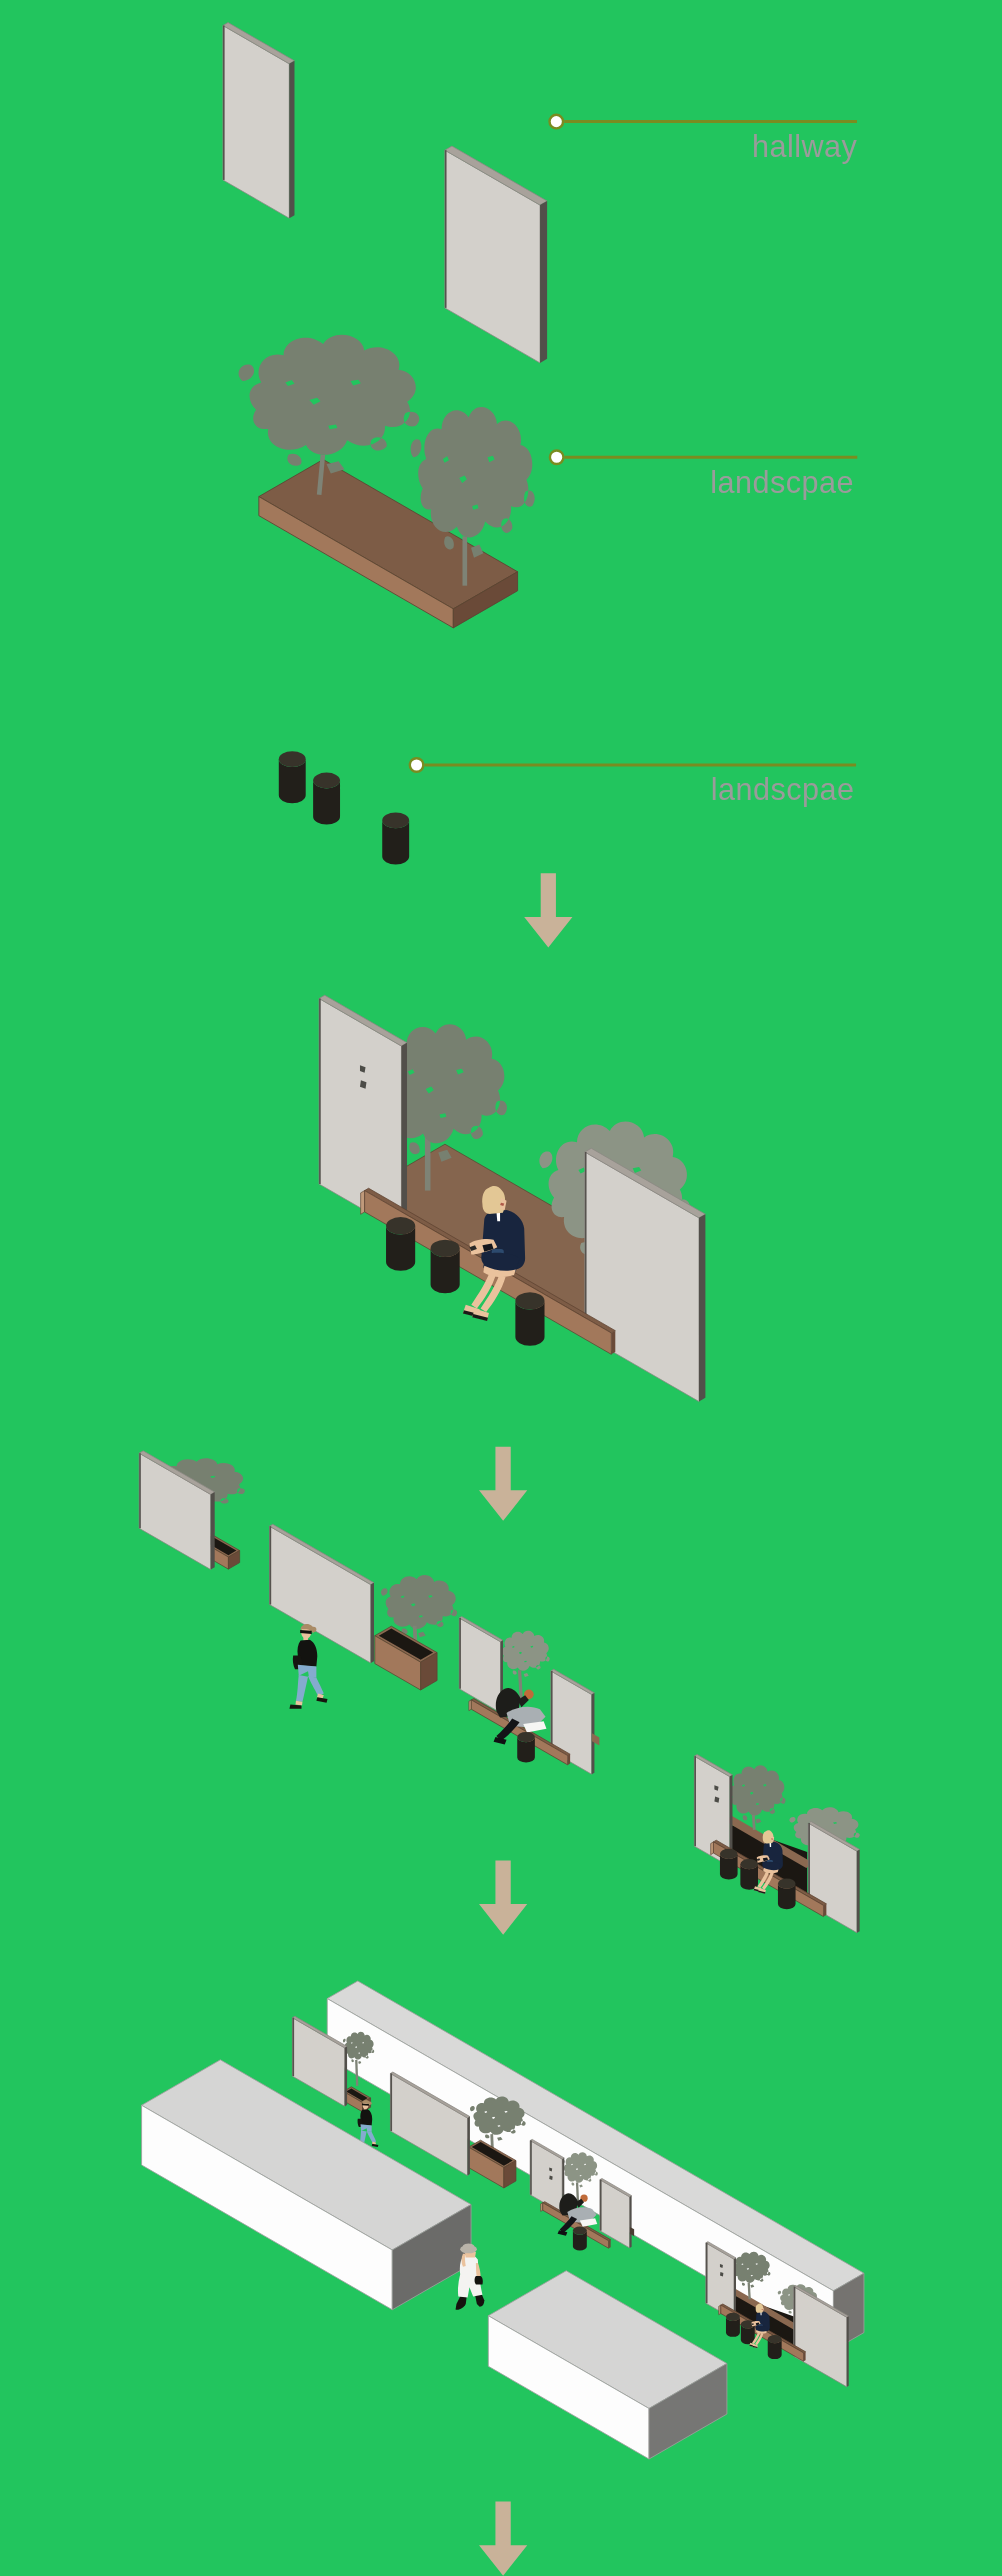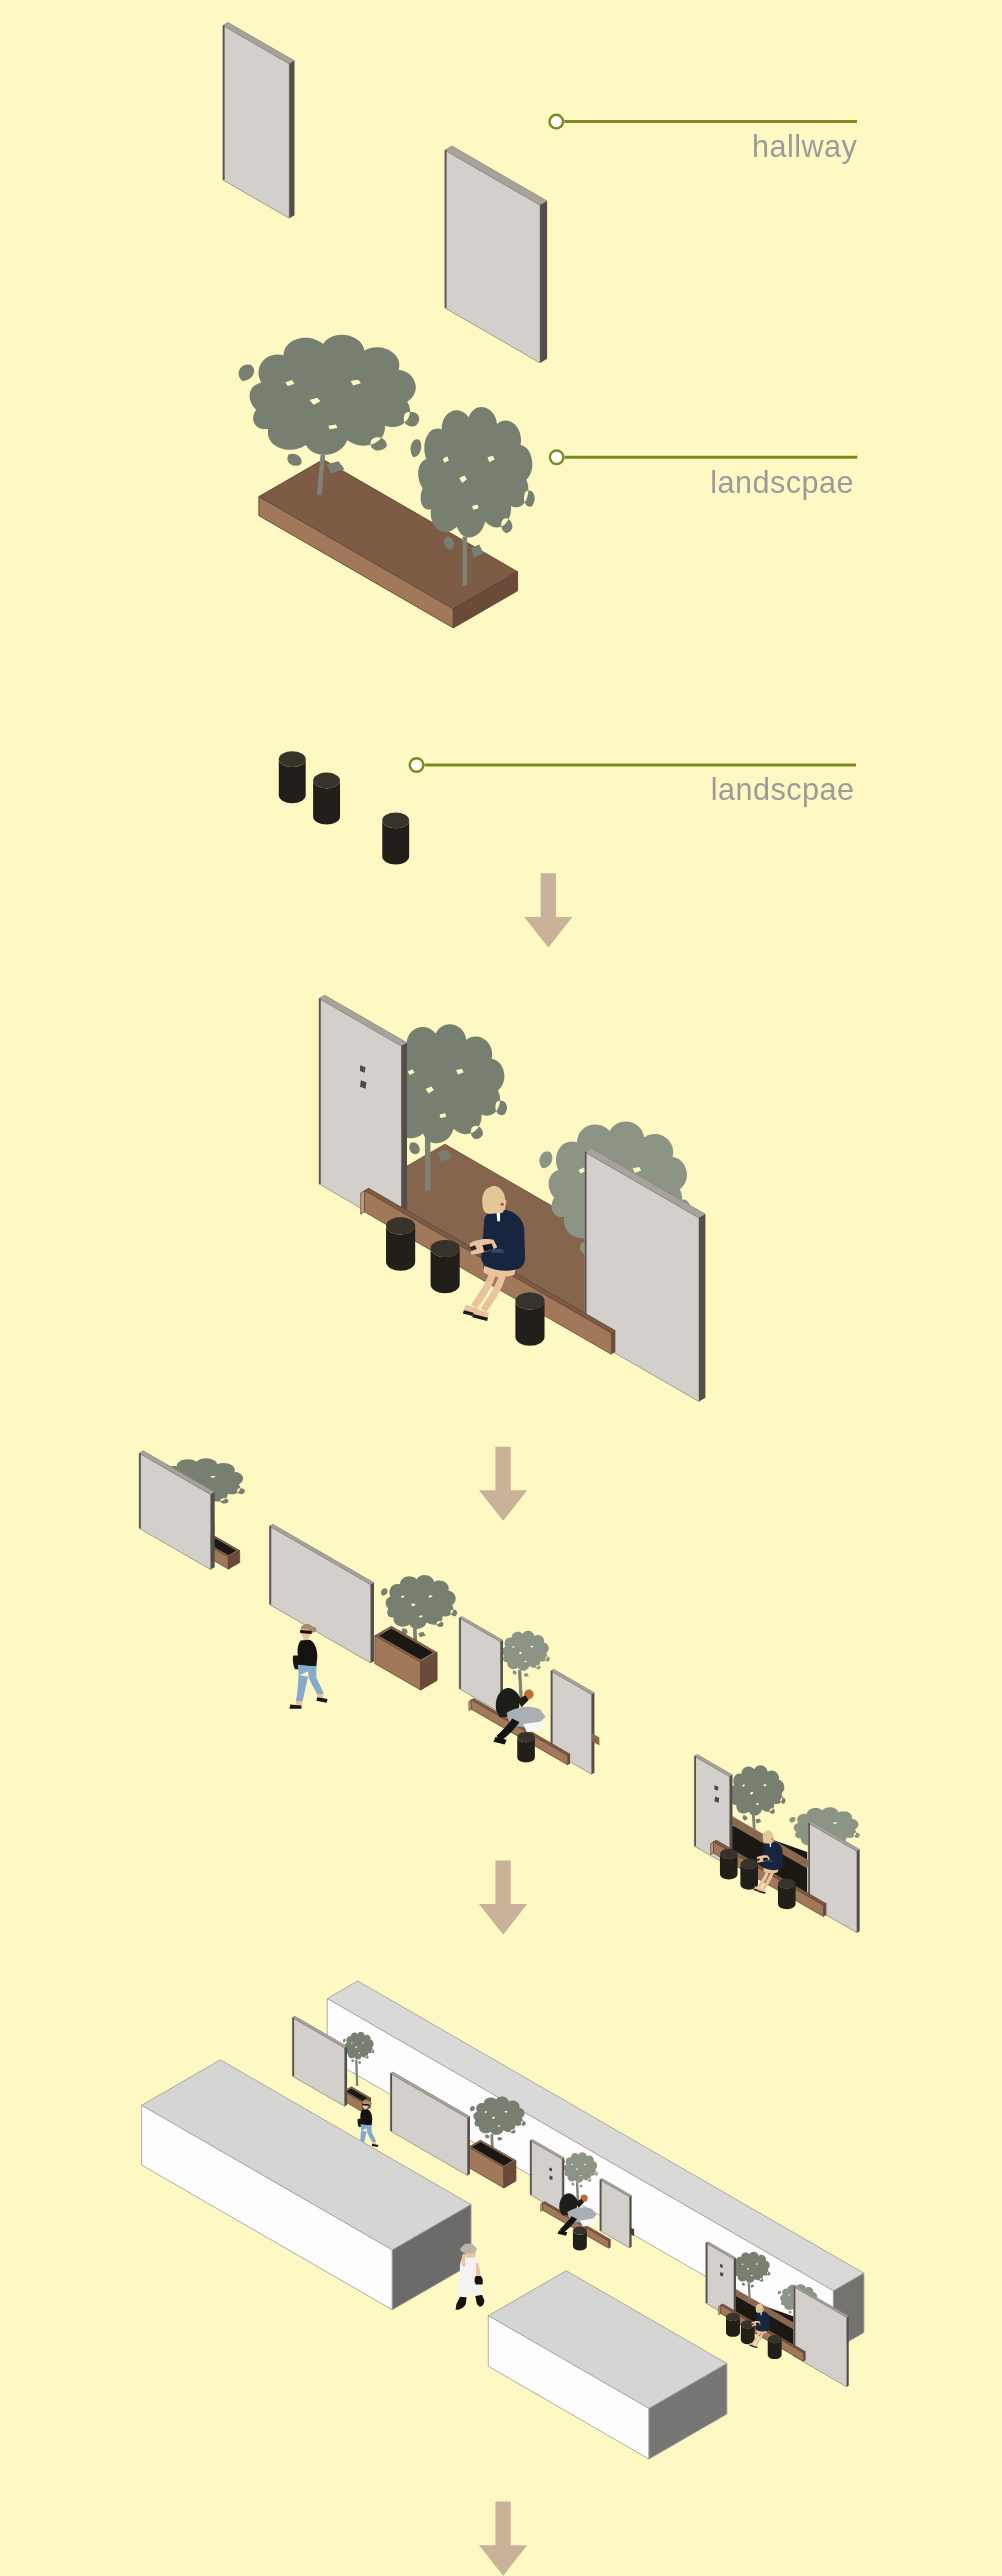--- a/index.html
+++ b/index.html
@@ -1,16 +1,16 @@
 <!DOCTYPE html>
 <html style="font-size:15px"><head>
 <meta charset="utf-8">
 <style>
 html,body{margin:0;padding:0;background:#ffffff;}
-#stage{position:relative;width:1002px;height:2576px;background:#fef9c3;overflow:hidden;}
+#stage{position:relative;width:1002px;height:2576px;background:#22c55e;overflow:hidden;}
 </style>
 </head>
 <body>
 
 <div id="stage">
 <svg width="1002" height="2576" viewBox="0 0 1080 2776">
 
 <g>
 
 <g>

